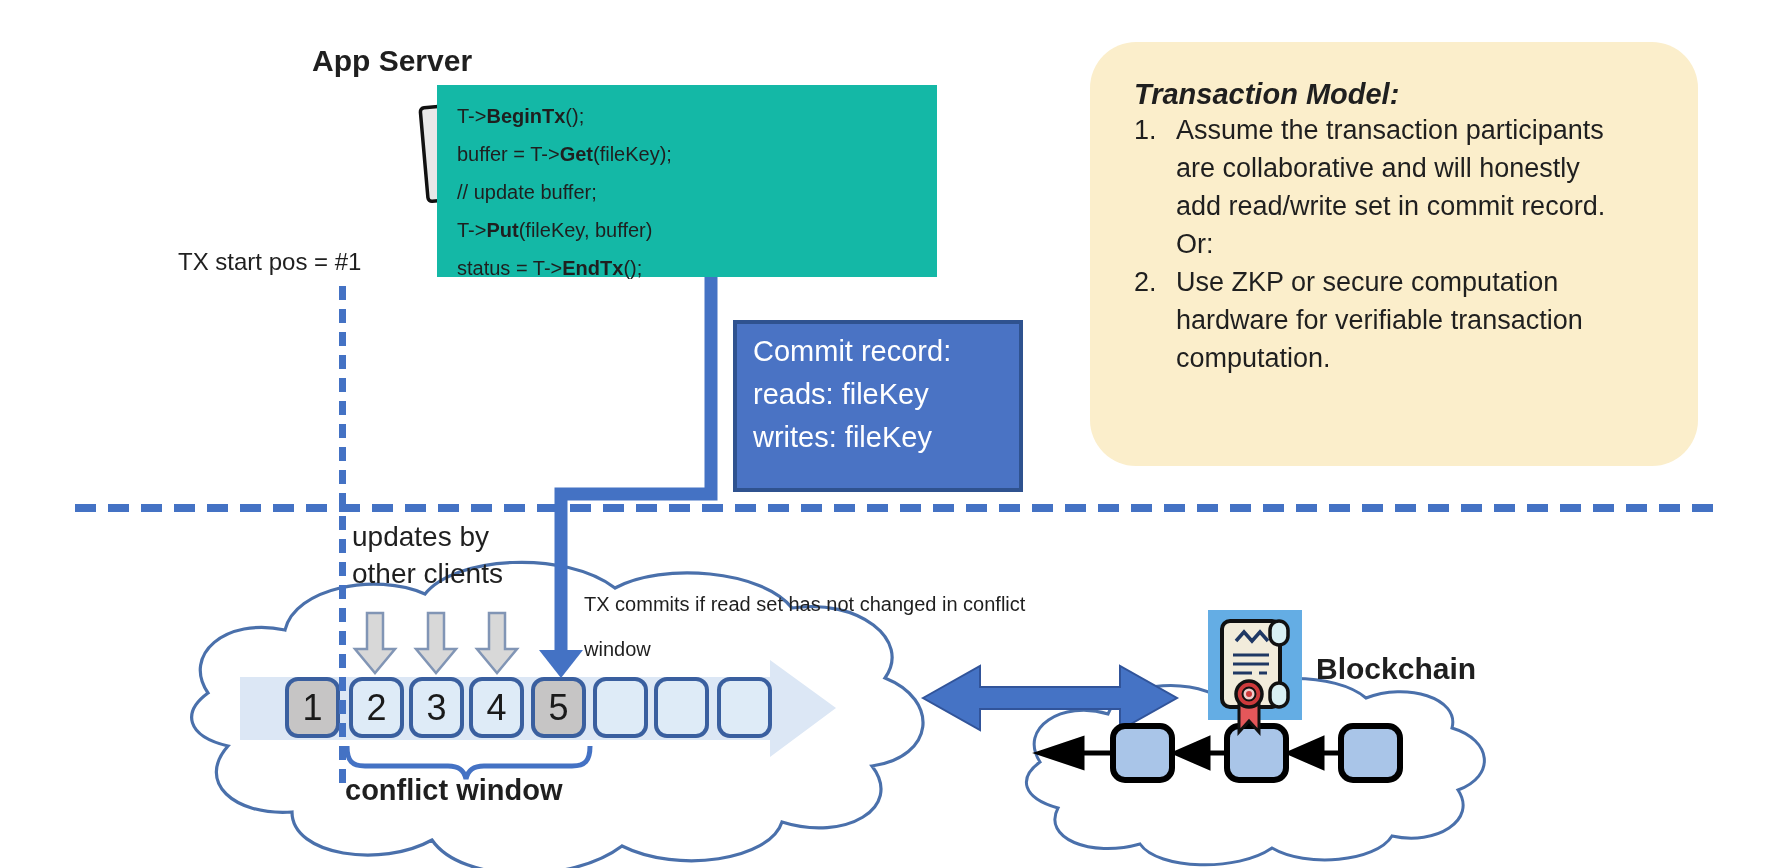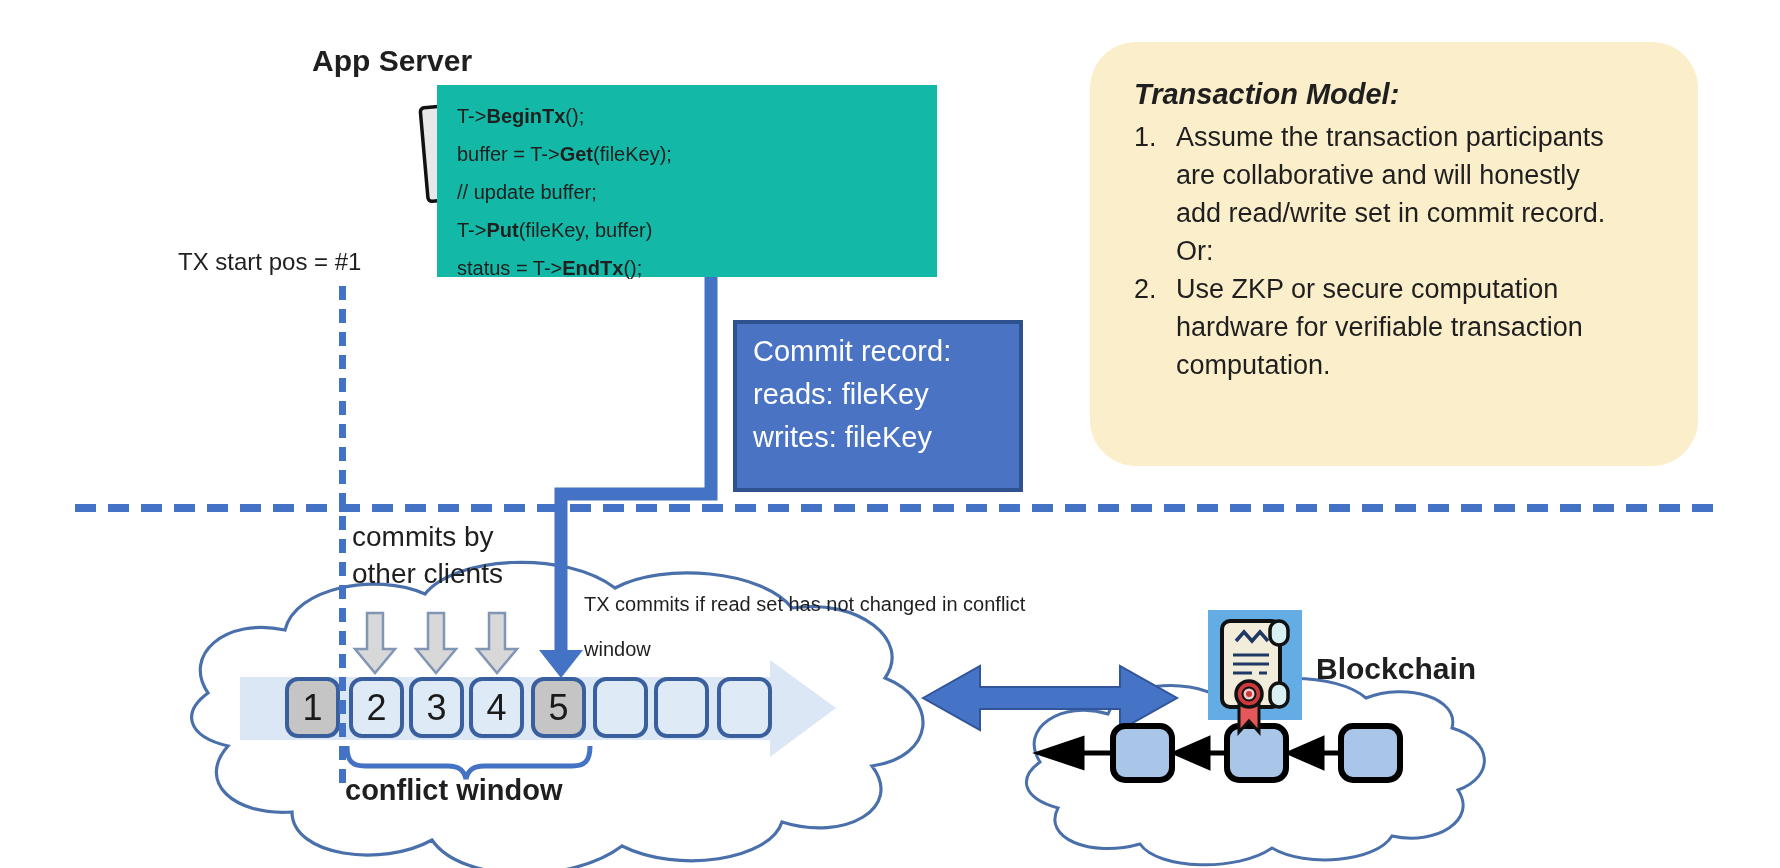--- a/index.html
+++ b/index.html
@@ -9,21 +9,21 @@
   
   .app-title{left:312px;top:44px;font-size:30px;font-weight:bold;text-align:right;}
   .code{left:437px;top:85px;width:500px;height:192px;background:#14b8a6;
         padding:12px 0 0 20px;box-sizing:border-box;font-size:20px;line-height:38px;}
   .txstart{left:178px;top:248px;font-size:24px;}
   .commitbox{left:733px;top:320px;width:290px;height:172px;background:#4A73C4;
              border:4px solid #2F528F;box-sizing:border-box;color:#fff;
              font-size:29px;line-height:43px;padding:6px 0 0 16px;}
   .note{left:1090px;top:42px;width:608px;height:424px;background:#FBEECB;
         border-radius:46px;box-sizing:border-box;padding:36px 36px 0 44px;}
-  .note-title{font-size:29px;font-weight:bold;font-style:italic;margin-bottom:7px;}
+  .note-title{font-size:29px;font-weight:bold;font-style:italic;margin-bottom:0;}
   .note-item{display:flex;font-size:27px;line-height:38px;}
   .note-item .num{width:42px;flex:none;}
   .note-item .itext{width:445px;}
   .updates{left:352px;top:518px;width:178px;font-size:28px;line-height:37px;}
   .commitnote{left:584px;top:582px;width:490px;font-size:20px;line-height:45px;}
   .cwlabel{left:345px;top:774px;font-size:29px;font-weight:bold;}
   .bclabel{left:1316px;top:652px;font-size:30px;font-weight:bold;}
   
   .hdash{left:75px;top:504px;width:1642px;height:8px;z-index:1;
     background:repeating-linear-gradient(90deg,#4472C4 0 21px,transparent 21px 33px);}
@@ -161,21 +161,21 @@
     <div class="note-item">
       <span class="num">1.</span>
       <span class="itext">Assume the transaction participants are collaborative and will honestly add read/write set in commit record.  Or:</span>
     </div>
     <div class="note-item">
       <span class="num">2.</span>
       <span class="itext">Use ZKP or secure computation hardware for verifiable transaction computation.</span>
     </div>
   </div>
 
-  <div class="abs txt updates">commits by other clients</div>
+  <div class="abs txt updates">updates by other clients</div>
 
   <div class="abs txt commitnote">TX commits if read set has not changed in conflict window</div>
 
   <div class="abs txt cwlabel">conflict window</div>
 
   <div class="abs txt bclabel">Blockchain</div>
 
   <div class="abs vdash"></div>
 
 </div>

